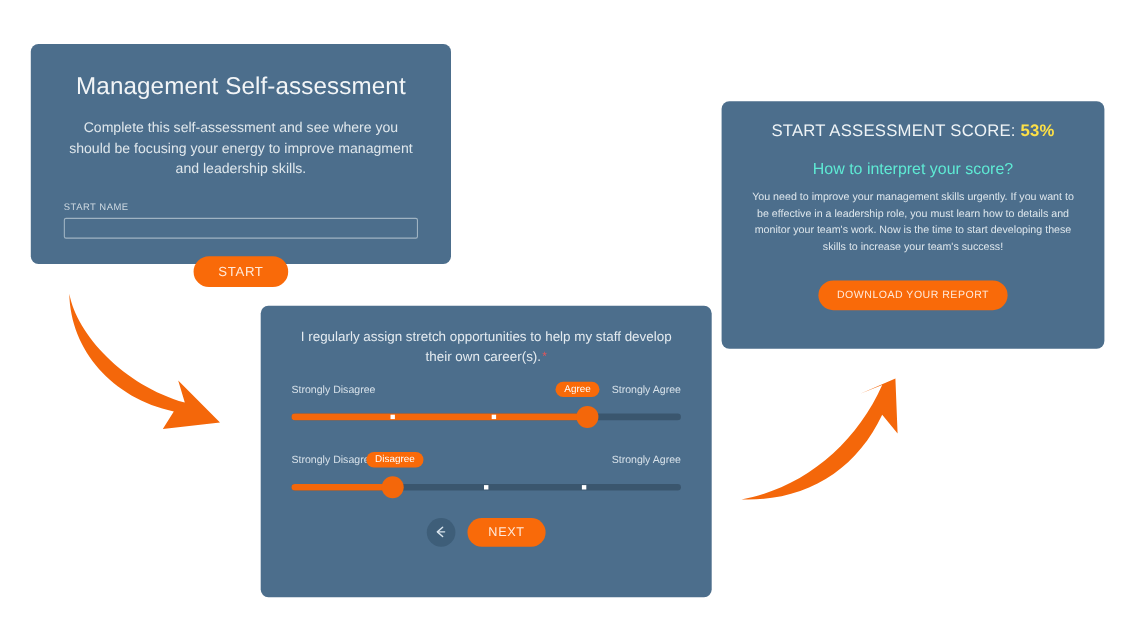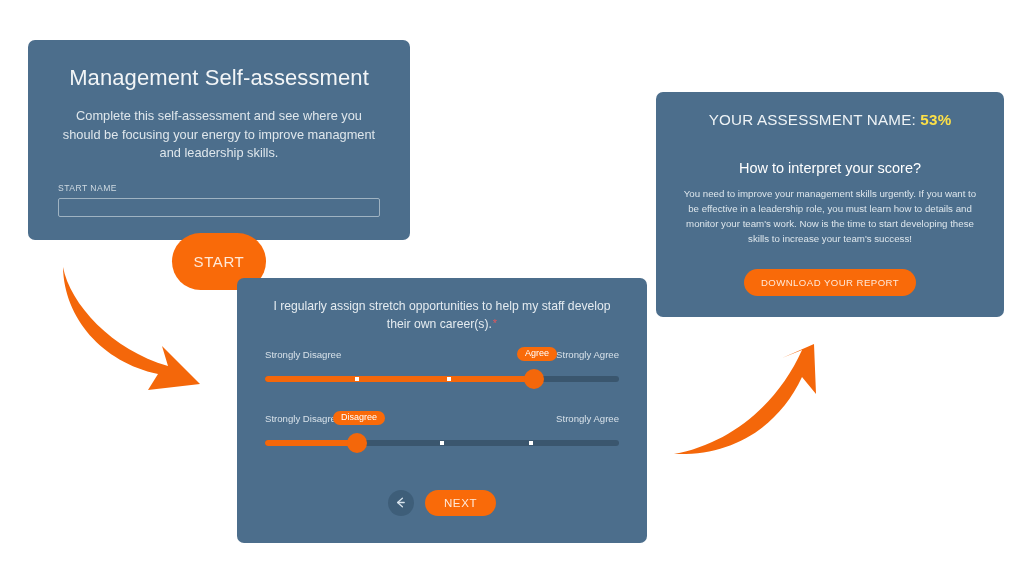--- a/index.html
+++ b/index.html
@@ -78,22 +78,22 @@
     display: inline-block;
     background: #f96a09;
     color: #ffe9d9;
     border: none;
     border-radius: 999px;
     font-family: "Liberation Sans", sans-serif;
     cursor: pointer;
     white-space: nowrap;
   }
   #start-button {
-    padding: 20px 22px;
-    font-size: 15px;
+    padding: 7px 22px;
+    font-size: 12px;
     letter-spacing: .6px;
   }
   #next-button {
     padding: 7px 19px;
     font-size: 11.5px;
     letter-spacing: .6px;
   }
   #download-button {
     padding: 8px 17px;
     font-size: 9.6px;
@@ -142,21 +142,21 @@
     position: absolute;
     top: 0;
     background: #f96a09;
     color: #ffffff;
     font-size: 9px;
     border-radius: 999px;
     padding: 2.5px 8px;
     white-space: nowrap;
     line-height: 1;
   }
-  #pill-q1 { left: 252px; }
+  #pill-q1 { left: 240px; }
   #pill-q2 { left: 68px; }
 
   
   .slider {
     position: relative;
     margin-top: 7px;
     height: 20px;
     width: 100%;
     cursor: pointer;
   }
@@ -193,21 +193,21 @@
     border-radius: 50%;
     background: #f4670a;
     transform: translateX(-10px);
   }
 
   .nav-row {
     display: flex;
     justify-content: center;
     align-items: center;
     gap: 11px;
-    margin-top: 37px;
+    margin-top: 18px;
   }
   #back-button {
     width: 26px;
     height: 26px;
     border-radius: 50%;
     background: #3e5e79;
     border: none;
     display: flex;
     align-items: center;
     justify-content: center;
@@ -230,22 +230,22 @@
     font-weight: 400;
     color: #eef3f6;
     letter-spacing: .2px;
     margin-top: 7px;
   }
   .score-heading b { font-weight: 700; color: #fde047; }
   .interpret-title {
     text-align: center;
     font-size: 14.5px;
     font-weight: 400;
-    color: #ffffff;
-    margin-top: 32px;
+    color: #5eead4;
+    margin-top: 18px;
   }
   .interpret-body {
     text-align: center;
     font-size: 9.7px;
     line-height: 1.55;
     color: #dde6ec;
     margin-top: 10px;
     padding: 0 4px;
   }
   .results-btn-row { text-align: center; margin-top: 23px; }
@@ -310,21 +310,21 @@
             <path d="M8.4 2.3 L3.6 6.5 L8.4 10.7" fill="none" stroke="#d7e3ec" stroke-width="1.3" stroke-linecap="round" stroke-linejoin="round"></path>
             <path d="M3.8 6.5 L10.2 6.5" stroke="#d7e3ec" stroke-width="1.3" stroke-linecap="round"></path>
           </svg>
         </span>
       </button>
       <button class="pill-btn" id="next-button">NEXT</button>
     </div>
   </div>
 
   <div class="card" id="card-results">
-    <div class="score-heading"><span>YOUR ASSESSMENT NAME:</span> <b>53%</b></div>
+    <div class="score-heading"><span>START ASSESSMENT SCORE:</span> <b>53%</b></div>
     <div class="interpret-title">How to interpret your score?</div>
     <div class="interpret-body">You need to improve your management skills urgently. If you want to be effective in a leadership role, you must learn how to details and monitor your team's work. Now is the time to start developing these skills to increase your team's success!</div>
     <div class="results-btn-row">
       <button class="pill-btn" id="download-button">DOWNLOAD YOUR REPORT</button>
     </div>
   </div>
 
   <svg class="arrow-svg" id="arrow-left" width="180" height="130" viewBox="0 0 180 130">
     <path d="M23 5 C30 42 72 88 128 104 L122 84 L160 122 L108 128 L118 112 C62 100 24 56 23 5 Z" fill="#f4670a"></path>
   </svg>

